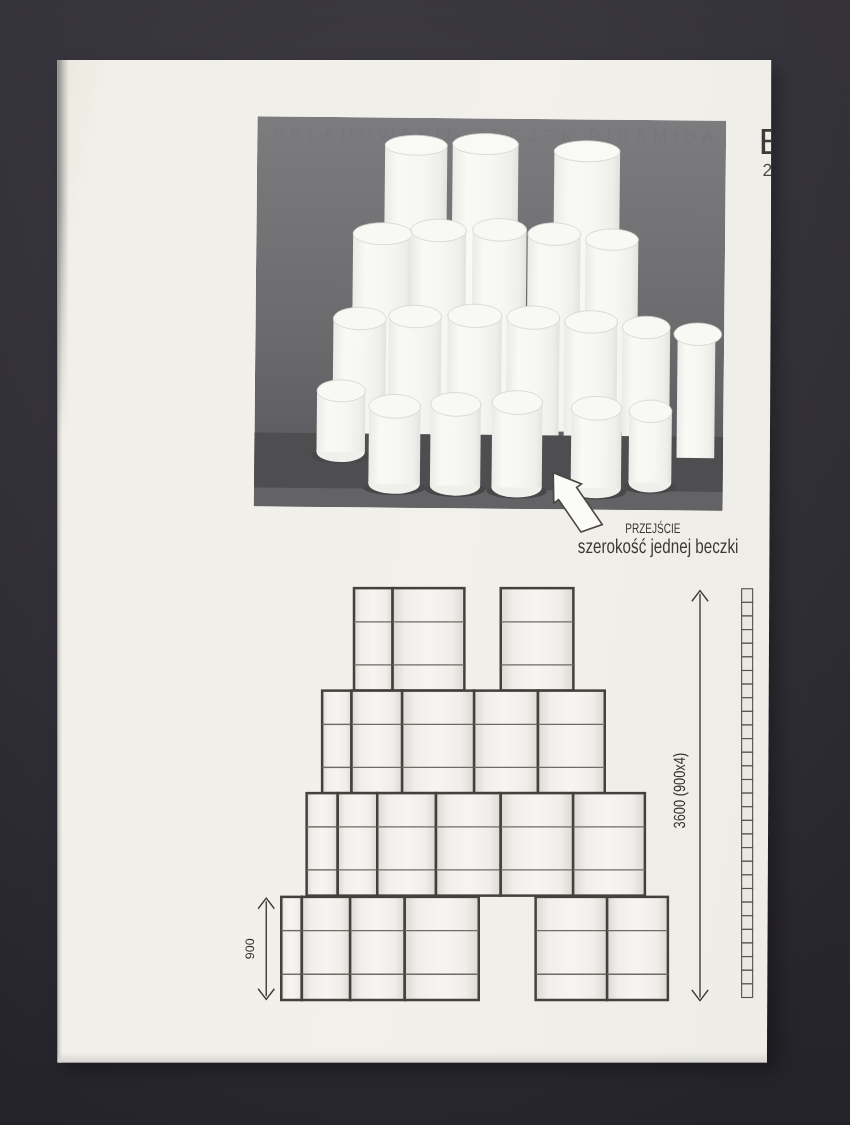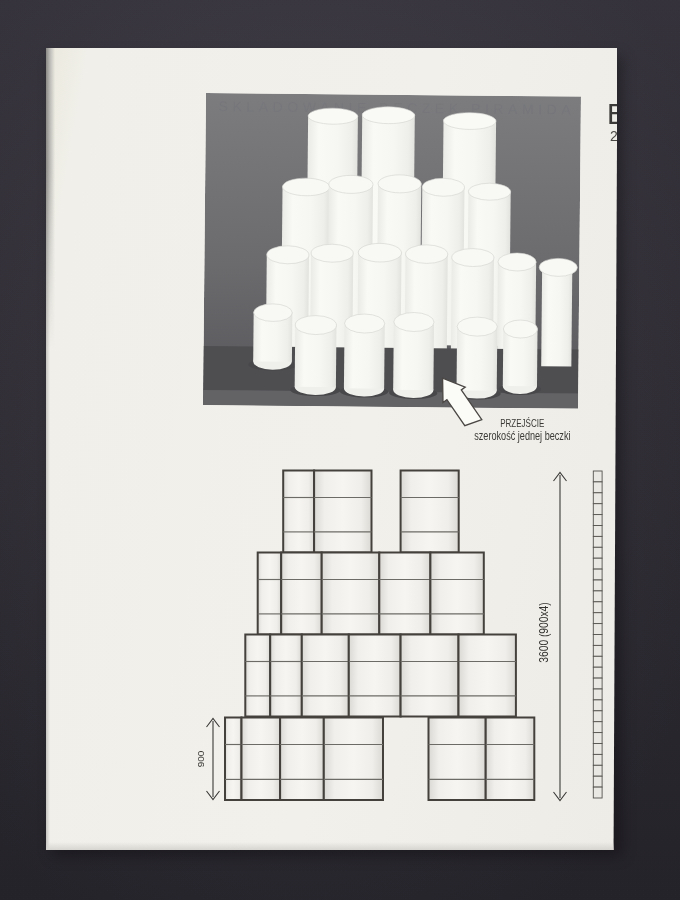--- a/index.html
+++ b/index.html
@@ -163,21 +163,21 @@
         </g>
     </svg>
   </div>
 
   <div class="abs" style="left:561px;top:50px;font-size:29px;color:#3b3a38;">B</div>
 
   <div class="abs" style="left:564px;top:80px;font-size:14px;color:#4a4945;">20</div>
 
   <div class="abs" style="left:396px;top:369px;width:160px;text-align:center;font-size:11px;color:#3a3935;"><span style="display:inline-block;transform:scaleX(0.73);transform-origin:center;">PRZEJŚCIE</span></div>
 
-  <div class="abs" style="left:396px;top:381px;width:160px;text-align:center;font-size:12px;color:#3a3935;"><span style="display:inline-block;transform:scaleX(0.76);transform-origin:center;white-space:nowrap;">szerokość jednej beczki</span></div>
+  <div class="abs" style="left:396px;top:381px;width:160px;text-align:center;font-size:16px;color:#3a3935;"><span style="display:inline-block;transform:scaleX(0.76);transform-origin:center;white-space:nowrap;">szerokość jednej beczki</span></div>
 </div>
 
 <svg class="abs" style="left:0;top:0;" width="680" height="900" viewBox="0 0 680 900" xmlns="http://www.w3.org/2000/svg">
   <defs>
     <linearGradient id="bar" x1="0" y1="0" x2="1" y2="0">
       <stop offset="0" stop-color="#dbd9d4"></stop>
       <stop offset="0.18" stop-color="#f0efec"></stop>
       <stop offset="0.5" stop-color="#f6f5f2"></stop>
       <stop offset="0.82" stop-color="#efeeea"></stop>
       <stop offset="1" stop-color="#dbd9d4"></stop>

